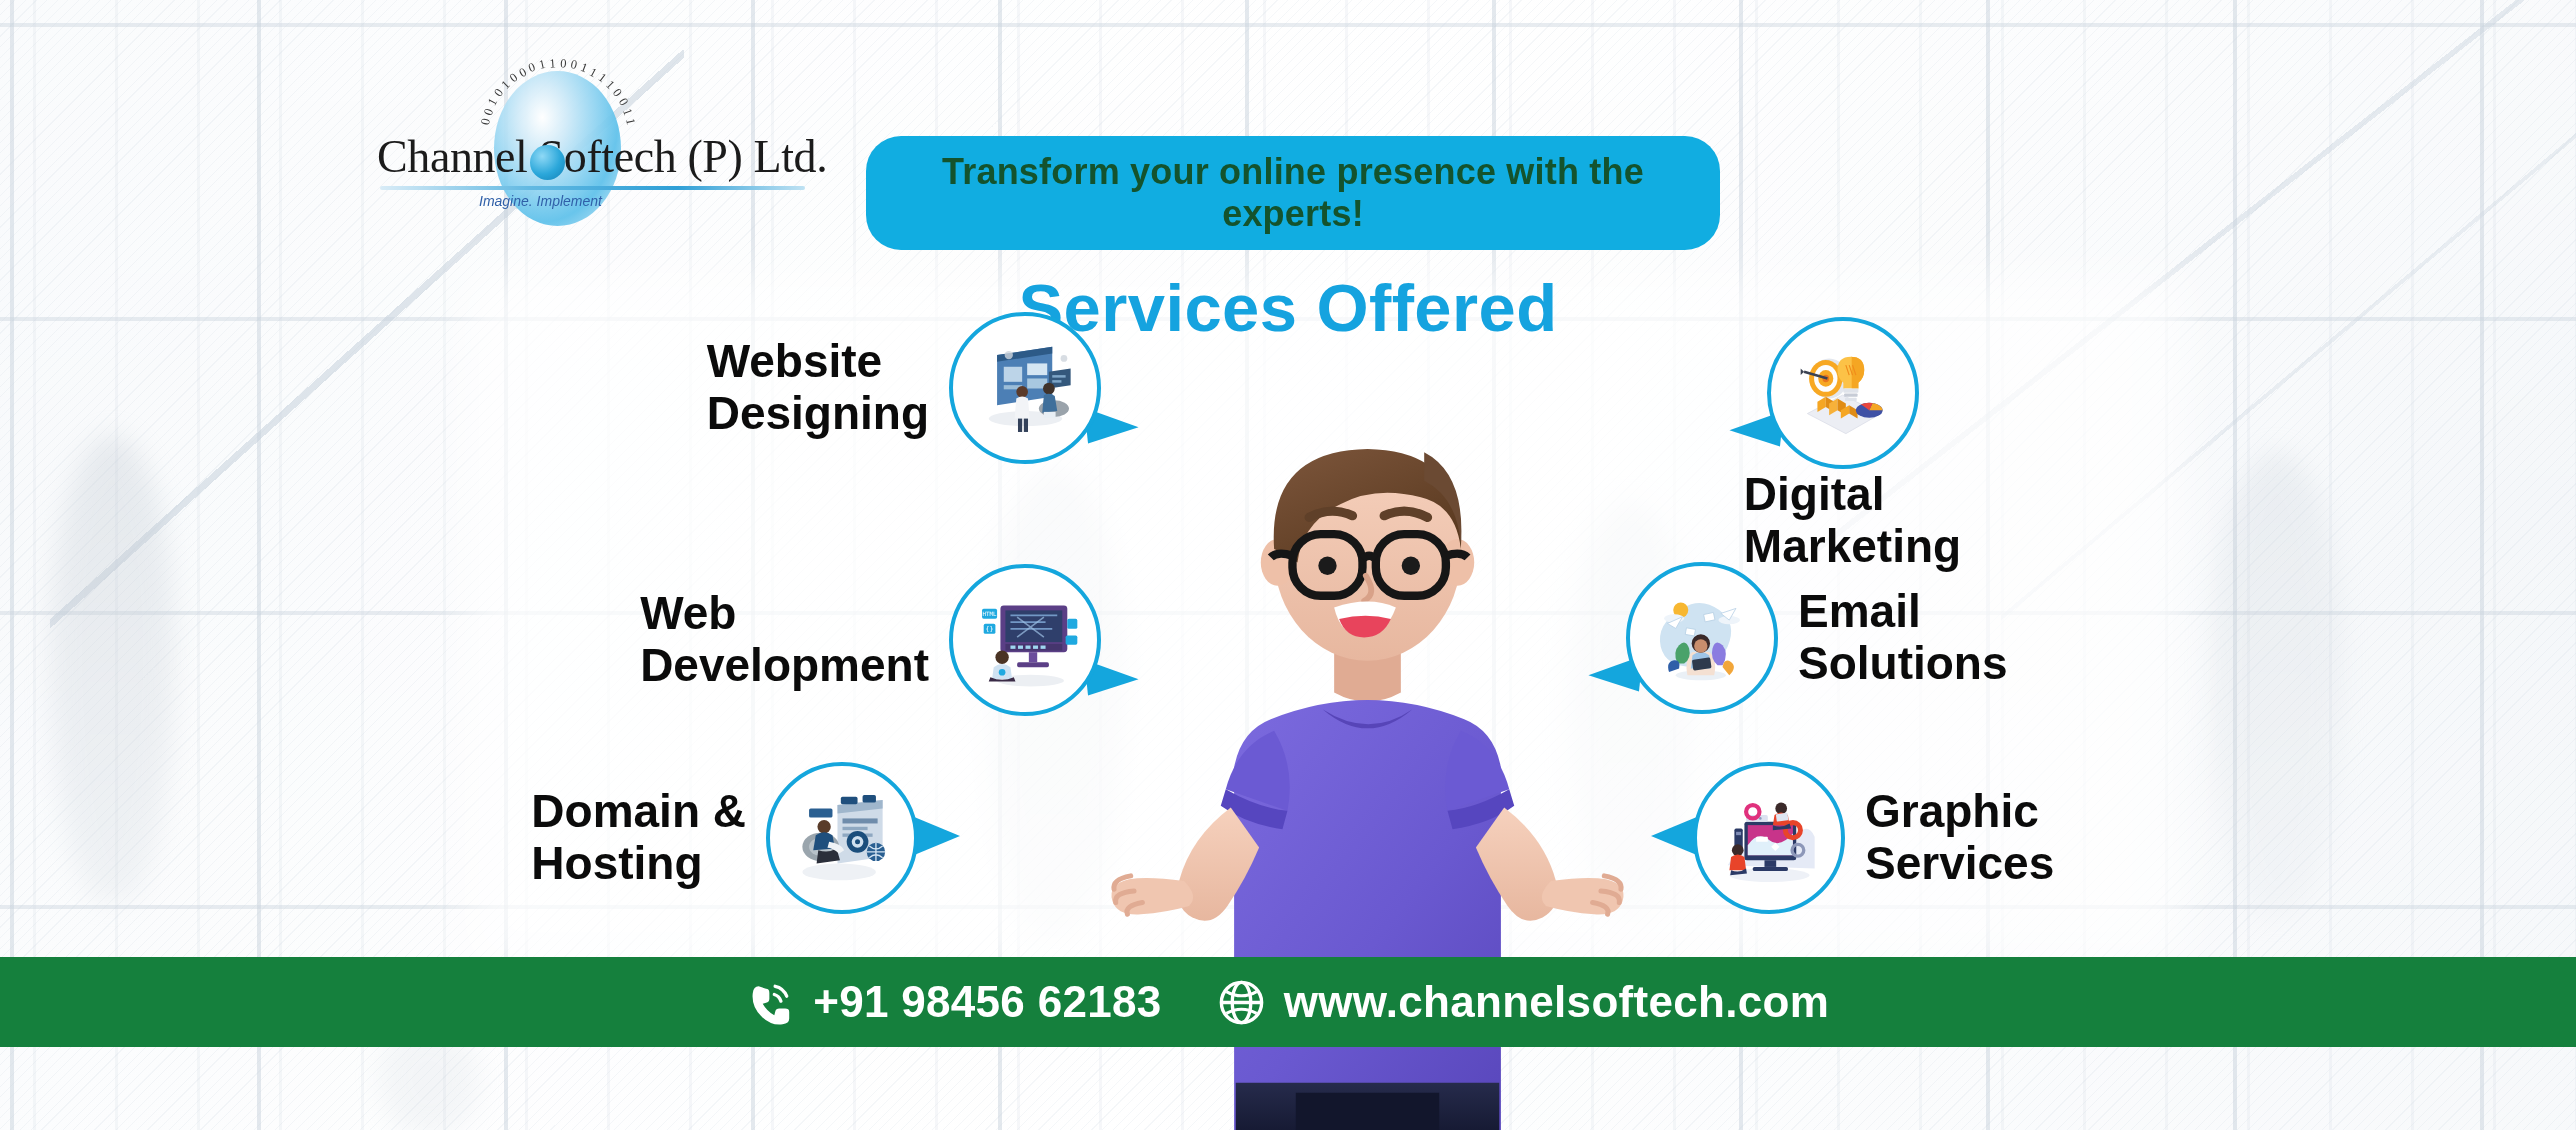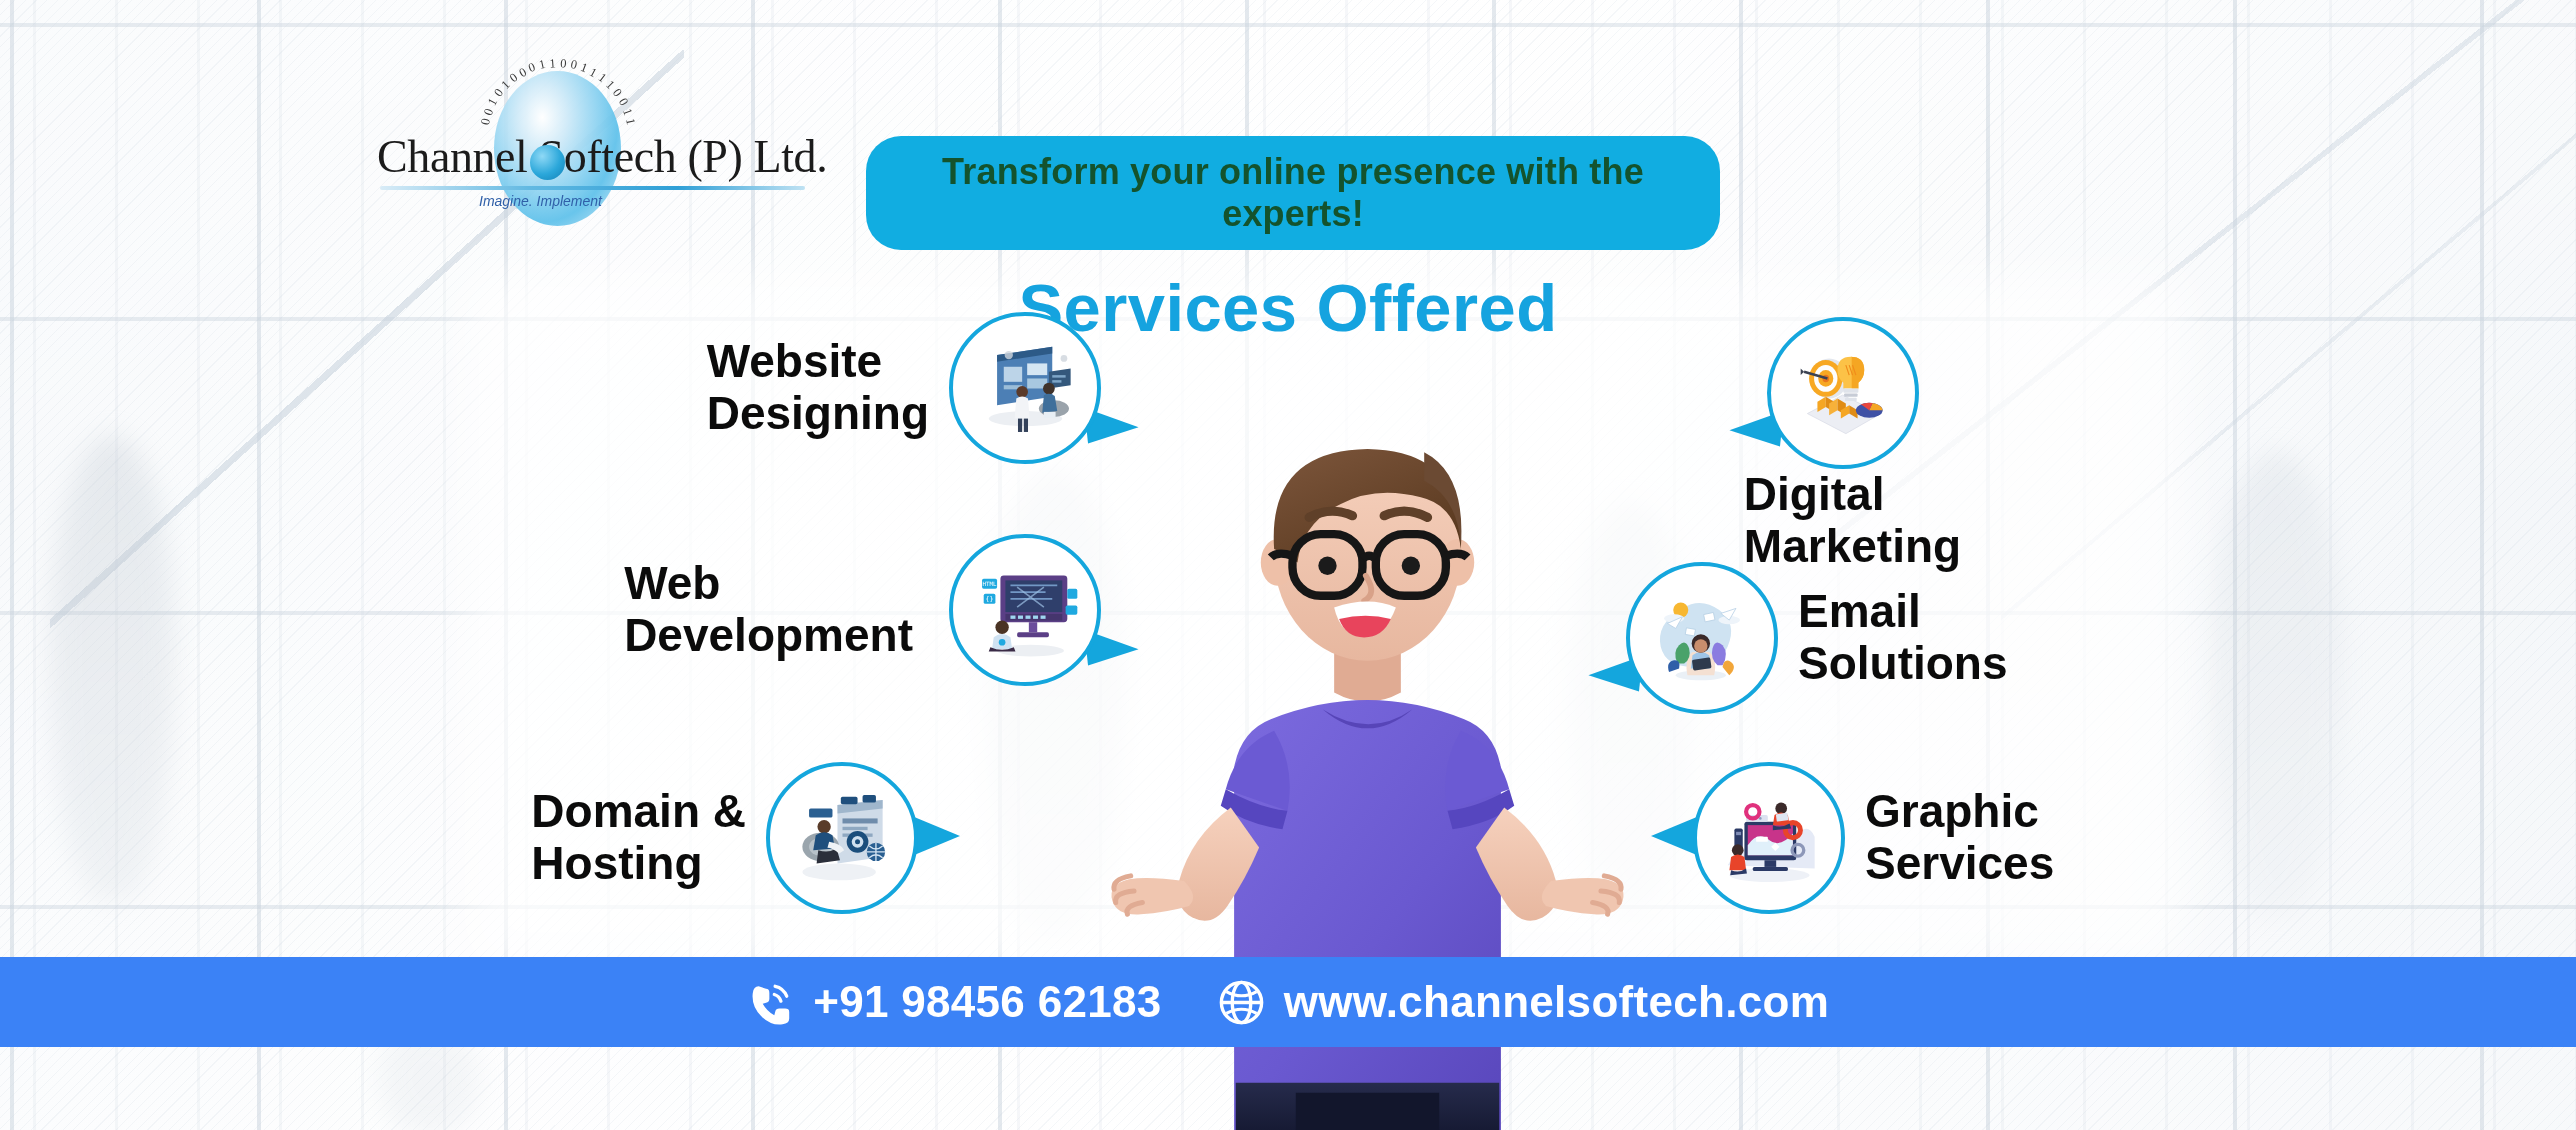--- a/index.html
+++ b/index.html
@@ -274,21 +274,21 @@
     height: 722px;
   }
 
   
   .contact-bar {
     position: absolute;
     left: 0;
     top: 957px;
     width: 2576px;
     height: 90px;
-    background: #3b82f6;
+    background: #15803d;
     display: flex;
     align-items: center;
     justify-content: center;
     gap: 57px;
   }
   .contact-item {
     display: flex;
     align-items: center;
     gap: 18.3px;
   }
@@ -381,21 +381,21 @@
           <circle cx="92" cy="64" r="7" fill="#40332b"></circle>
           <path d="M86 72 q7 -4 13 1 l3 18 -18 2 z" fill="#3f6f9b"></path>
           <rect x="86" y="92" width="14" height="7" fill="#e8eef4"></rect>
           <circle cx="44" cy="24" r="5" fill="#ced5dc" opacity=".8"></circle>
           <circle cx="110" cy="28" r="4" fill="#ced5dc" opacity=".8"></circle>
         </svg>
       </div>
     </div>
   </div>
 
-  <div class="service left" style="left:300px; top:539px; width:801px; height:142px;gap:16px;">
+  <div class="service left" style="left:300px; top:569px; width:801px; height:142px;">
     <div class="service-label">Web
 Development</div>
     <div class="bubble">
       <div class="bubble-tail tail-br"></div>
       <div class="bubble-circle">
         <svg class="bubble-art" viewBox="0 0 128 128">
           <ellipse cx="70" cy="112" rx="40" ry="7" fill="#eceff3"></ellipse>
           <rect x="34" y="22" width="80" height="56" rx="4" fill="#5b3f86"></rect>
           <rect x="40" y="28" width="68" height="38" fill="#2f3f6b"></rect>
           <path d="M46 34 L102 34 M46 42 L88 42 M46 50 L96 50" stroke="#7fa8d6" stroke-width="2" fill="none" opacity=".85"></path>

